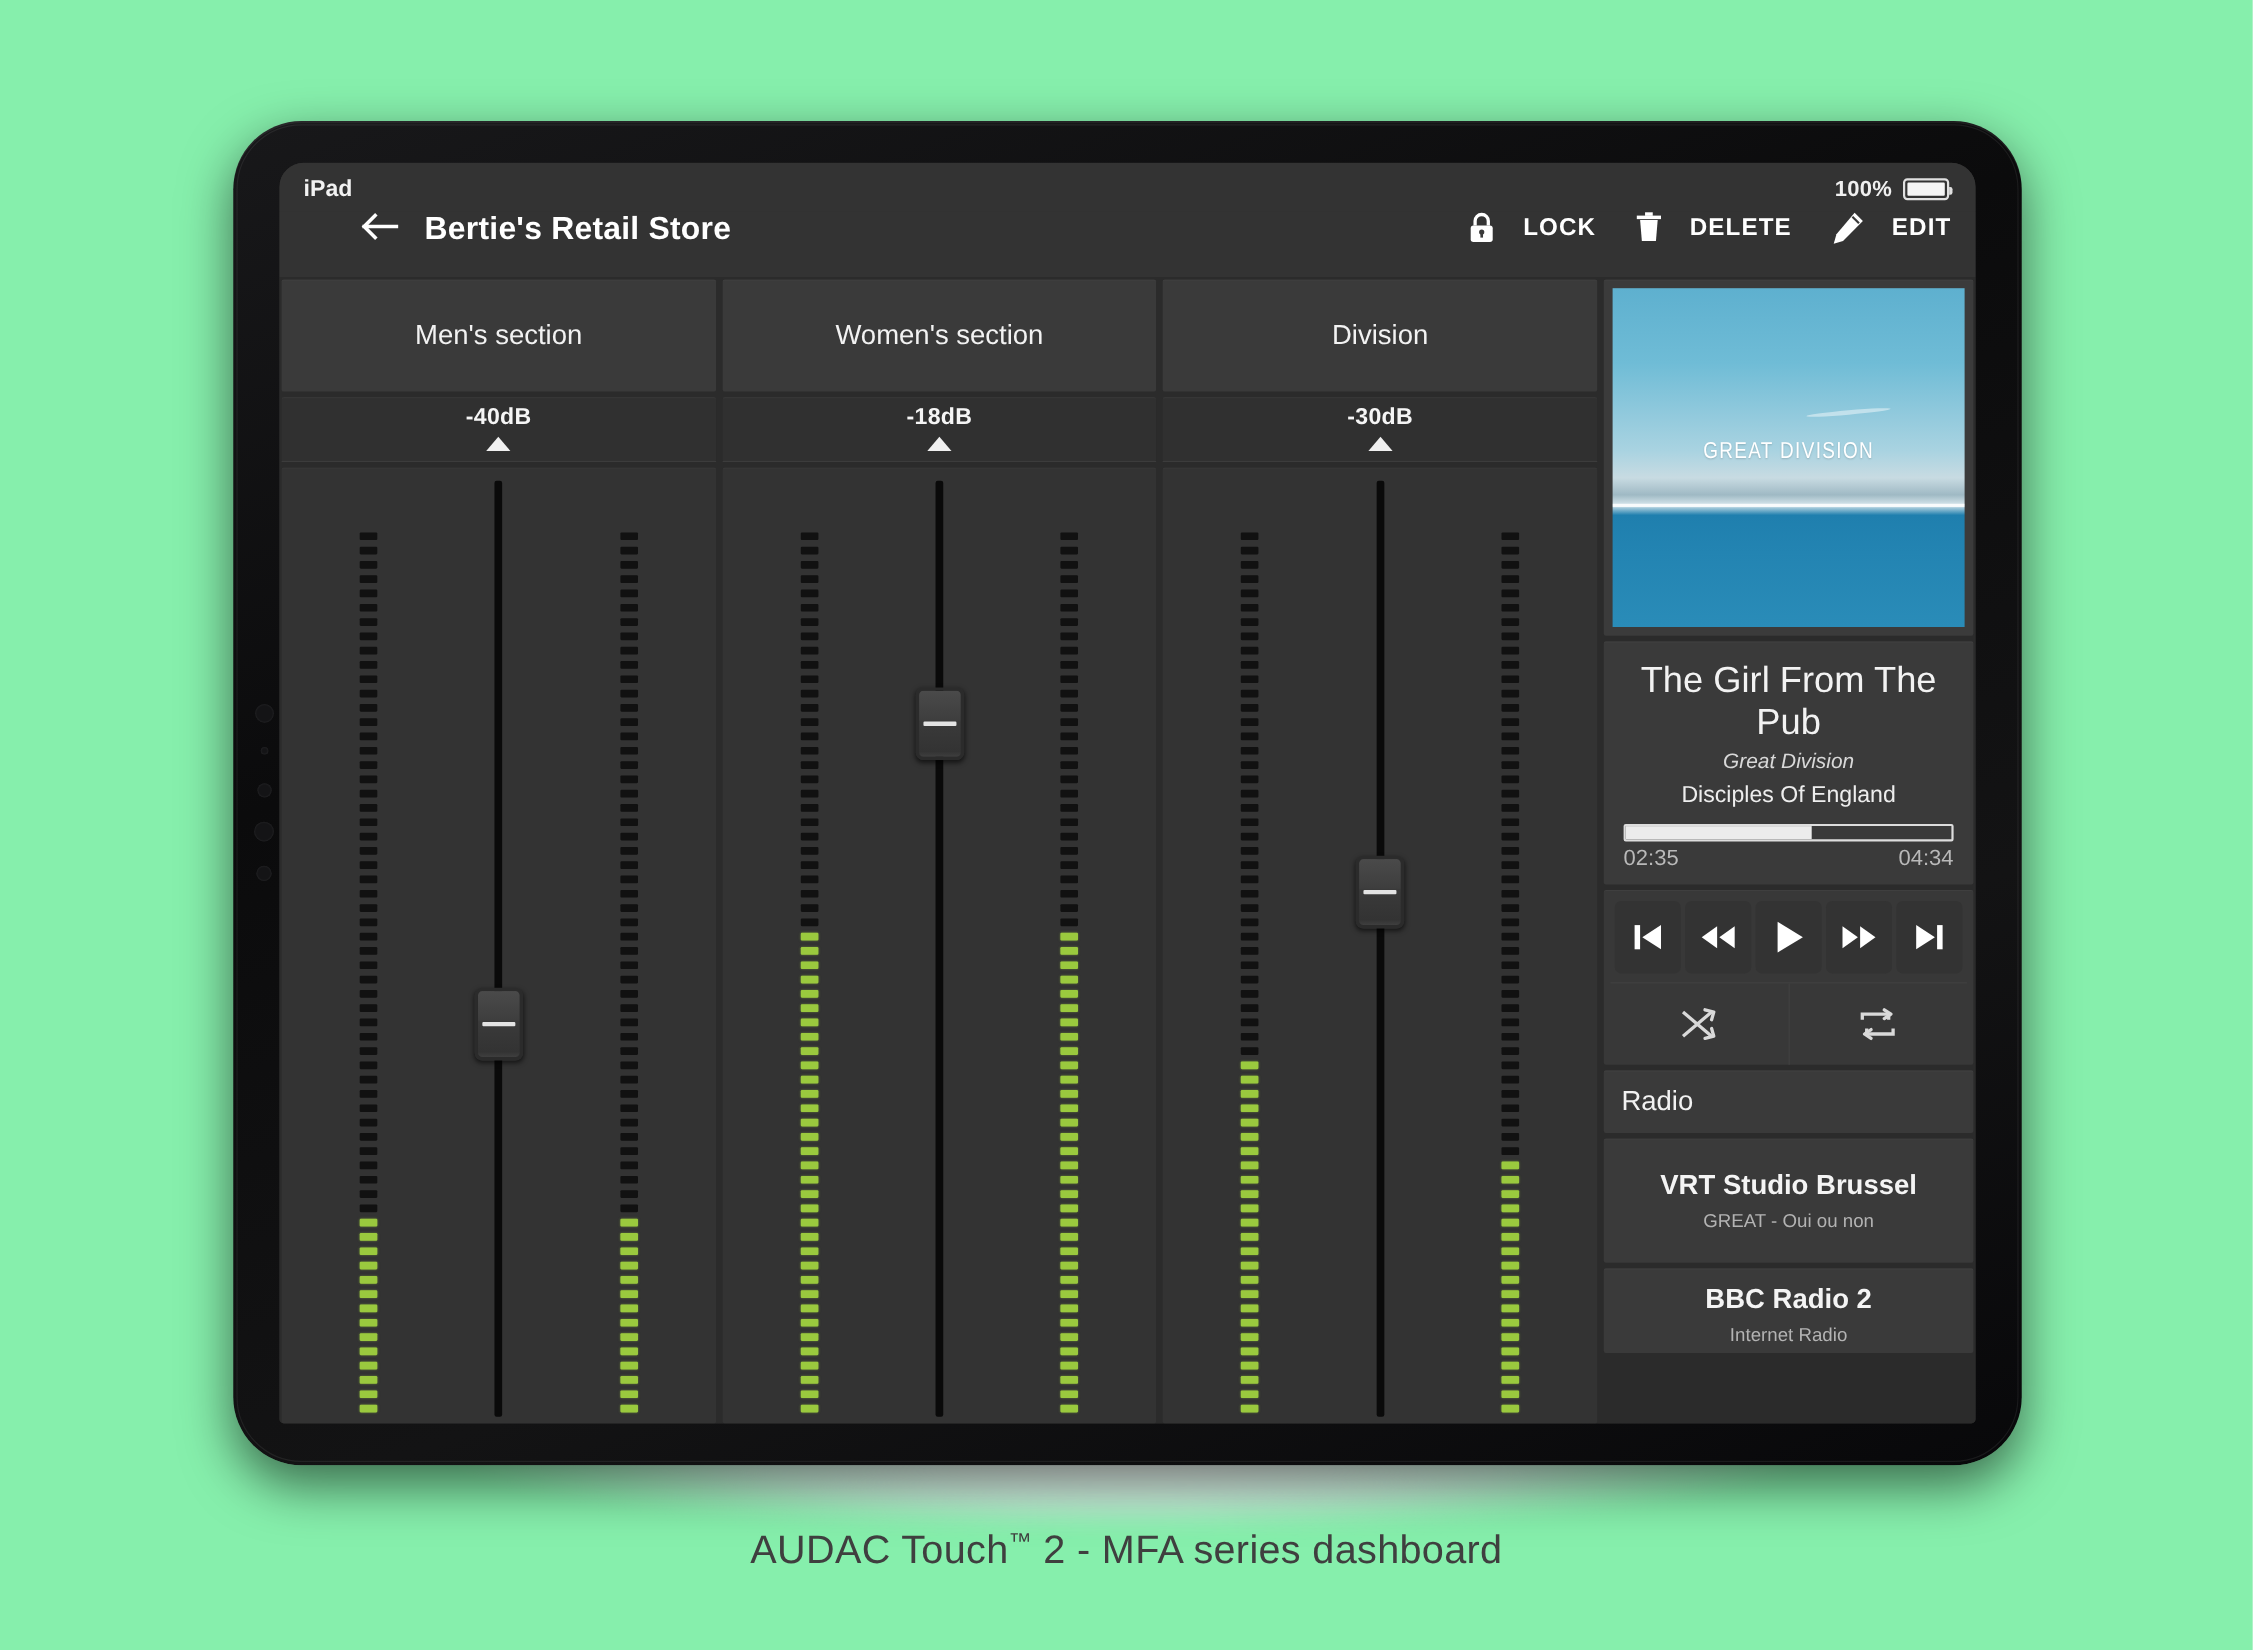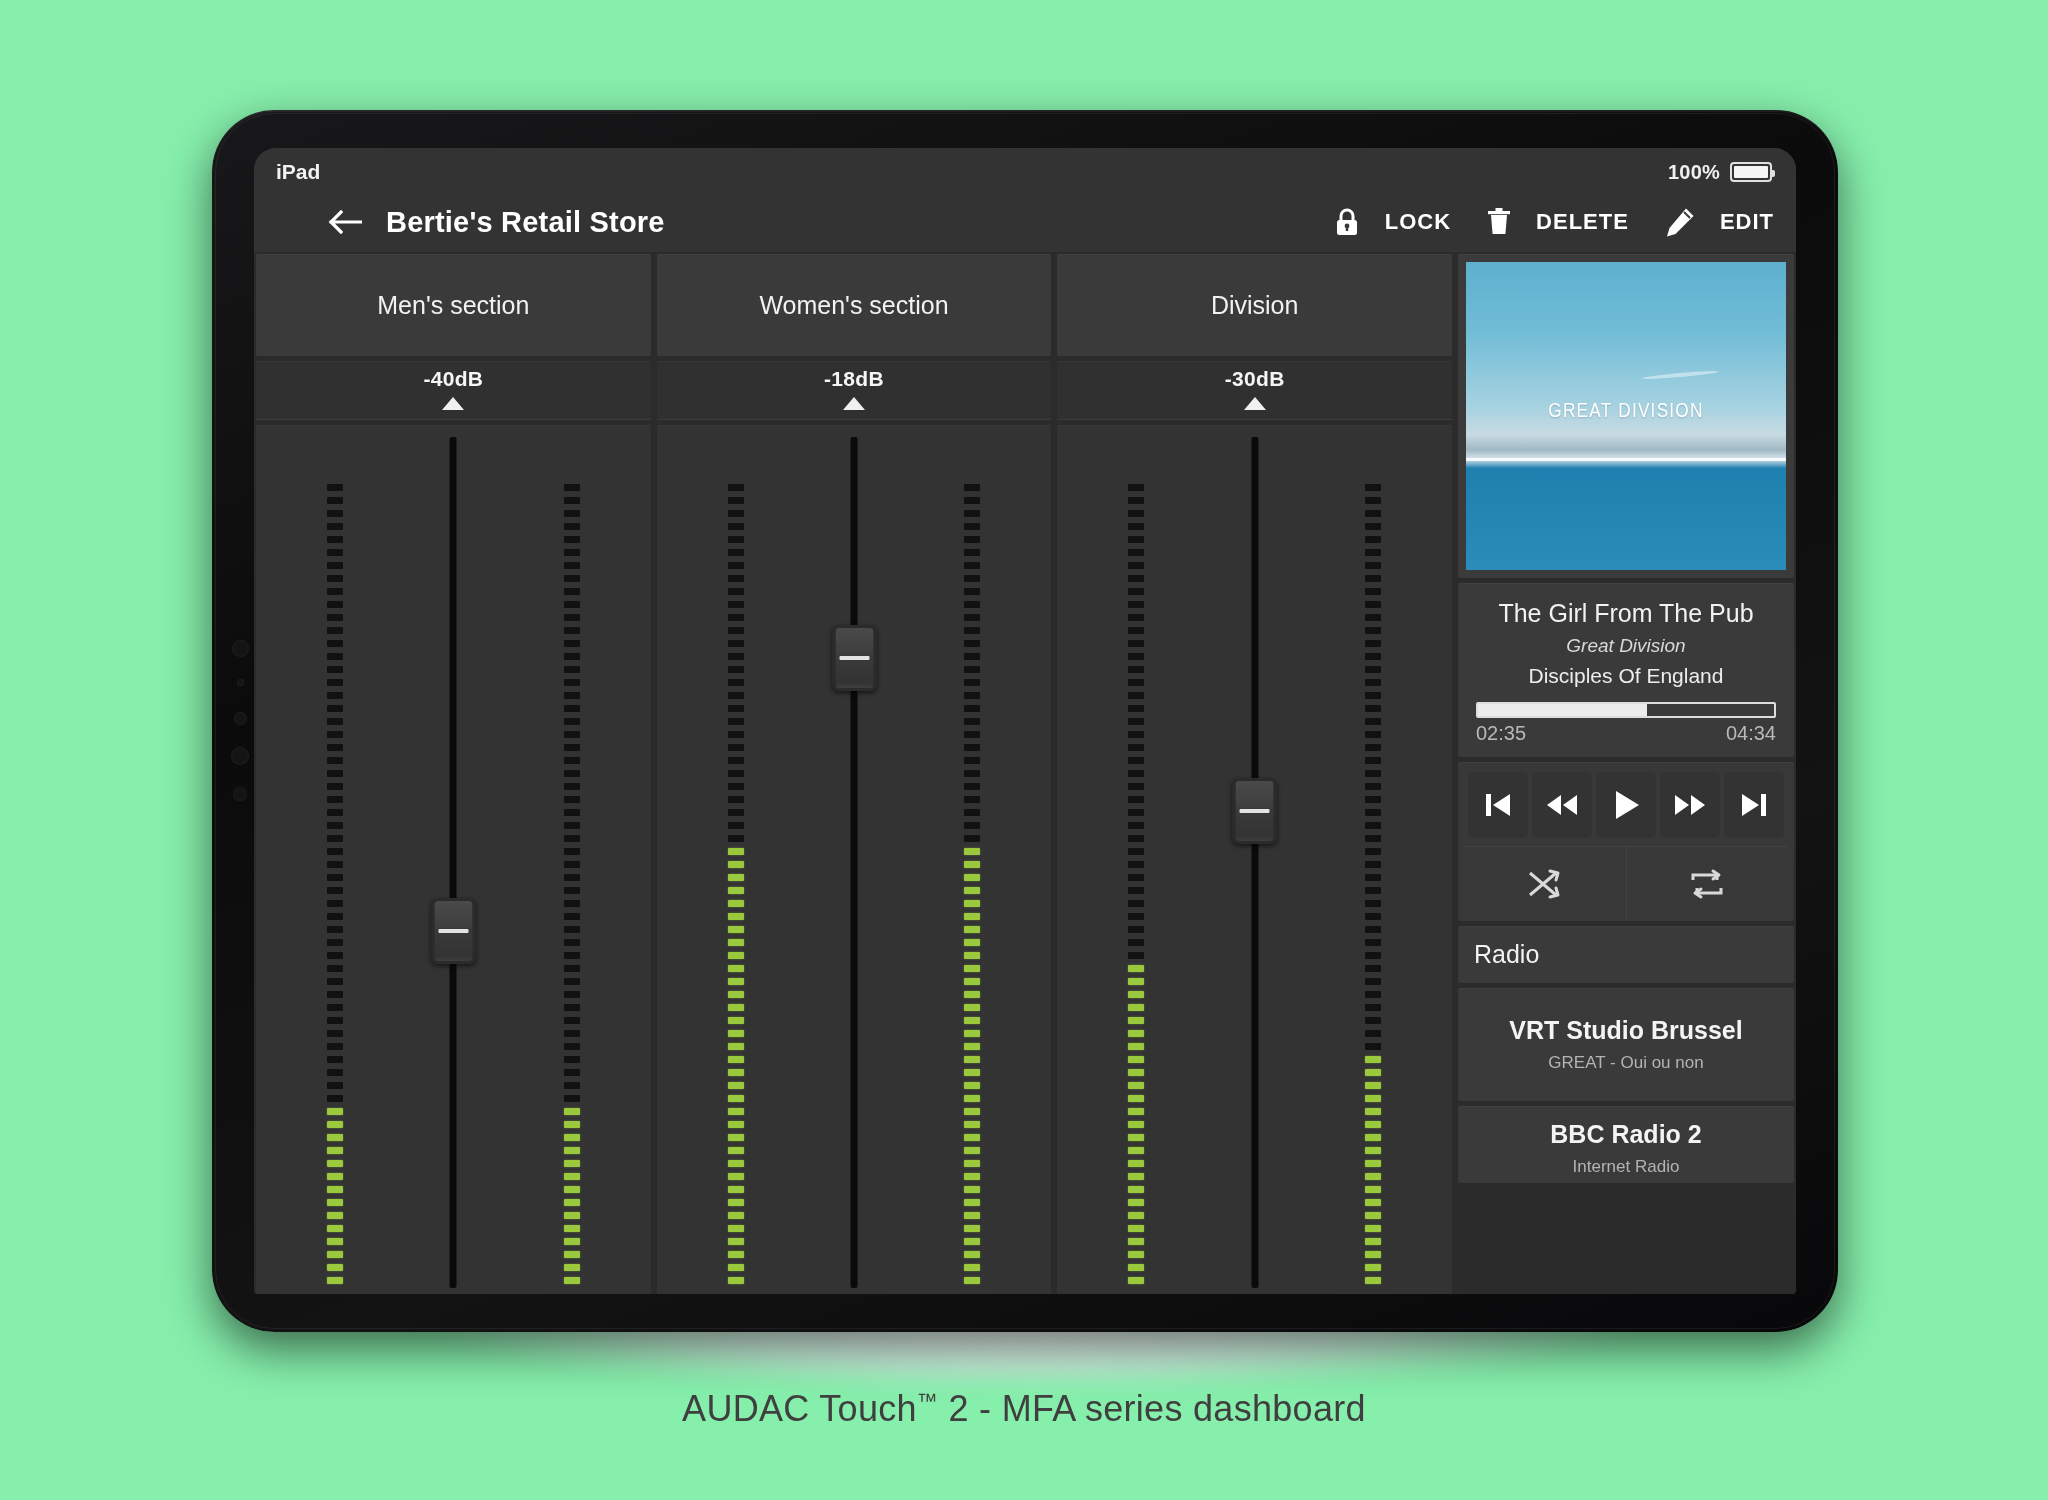--- a/index.html
+++ b/index.html
@@ -108,21 +108,21 @@
   .batt-icon::after {
     content:""; position:absolute; right:-5px; top:6px;
     width:3px; height:7px; background: rgba(255,255,255,.85);
     border-radius:0 2px 2px 0;
   }
   .batt-fill { height:100%; width:100%; background:#f5f5f5; border-radius:1px;}
 
   
   .toolbar {
     height: 60px;
-    display: flex; align-items: center;
+    display: flex; align-items: flex-start;
     padding: 0 22px 0 20px;
     background: #333333;
     color: #fff;
   }
   .tb-icon-btn { display:flex; align-items:center; justify-content:center; cursor:pointer;}
   .hamburger { width:32px; height:24px; margin-right:22px; display:flex; flex-direction:column; justify-content:space-between;}
   .hamburger span { display:block; height:4px; background:#fff; border-radius:1px;}
   .backarrow { width:34px; height:28px; margin-right:24px; }
   .title {
     font-size: 29px; font-weight: 700; color:#ffffff;
@@ -252,21 +252,21 @@
     text-align:center;
     color:#ffffff;
     font-size:21px;
     letter-spacing:1.5px;
     font-family: "Liberation Sans Narrow", "Liberation Sans", sans-serif;
     transform: scaleX(.82);
     text-shadow: 0 1px 2px rgba(0,0,0,.18);
   }
 
   .track-card { padding: 16px 18px 12px; }
-  .track-title { text-align:center; font-size:25px; color:#f2f2f2; font-weight:400; }
+  .track-title { text-align:center; font-size:33px; color:#f2f2f2; font-weight:400; }
   .track-album { text-align:center; font-size:19px; color:#d8d8d8; font-style:italic; margin-top:7px;}
   .track-artist{ text-align:center; font-size:21px; color:#ededed; margin-top:7px;}
   .prog-wrap { margin-top:14px; }
   .prog-bar {
     height: 16px; border:2px solid #dddddd; border-radius:2px; background:#3a3a3a;
     overflow:hidden;
   }
   .prog-fill { height:100%; background:#ececec; }
   .prog-times { display:flex; justify-content:space-between; margin-top:4px; }
   .prog-times span { font-size:20px; color:#b9b9b9; }

